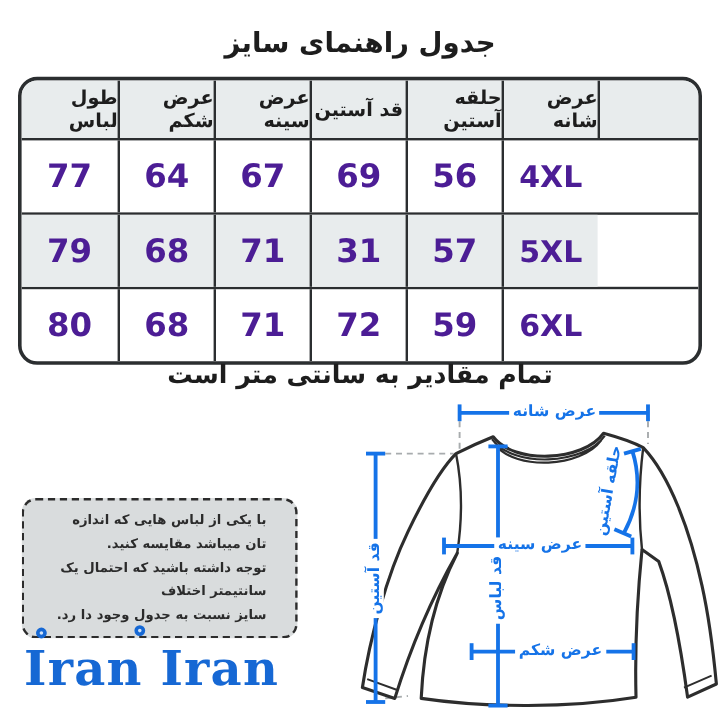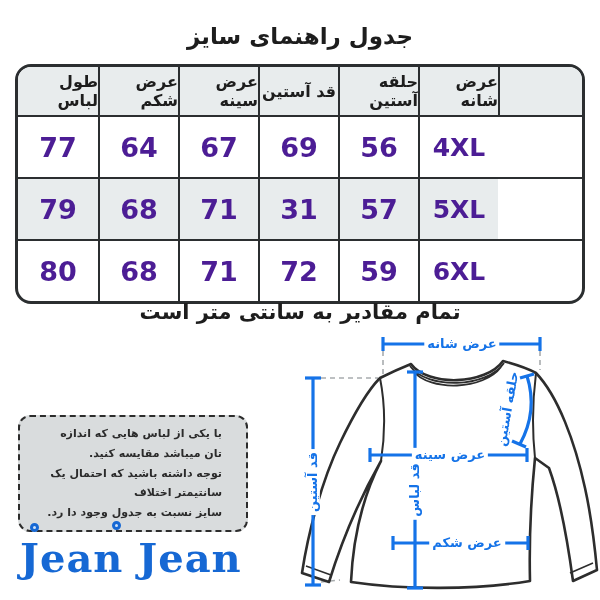--- a/index.html
+++ b/index.html
@@ -113,21 +113,21 @@
 </div>
 
 <div class="subtitle">تمام مقادیر به سانتی متر است</div>
 
 <div class="note-box">
   <div>با یکی از لباس هایی که اندازه تان میباشد مقایسه کنید.</div>
   <div>توجه داشته باشید که احتمال یک سانتیمتر اختلاف</div>
   <div>سایز نسبت به جدول وجود دا رد.</div>
 </div>
 
-<div class="logo">Jean Jean</div>
+<div class="logo">Iran Iran</div>
 <span class="logo-dot d1"></span>
 <span class="logo-dot d2"></span>
 
 <div class="diagram">
   <svg width="320" height="270" viewBox="0 0 320 270">
 
     <g stroke="#a8acae" stroke-width="1.6" stroke-dasharray="5 4" fill="none">
       <line x1="103" y1="21" x2="103" y2="45"></line>
       <line x1="260" y1="21" x2="260" y2="40"></line>
       <line x1="41" y1="48" x2="98" y2="48"></line>

